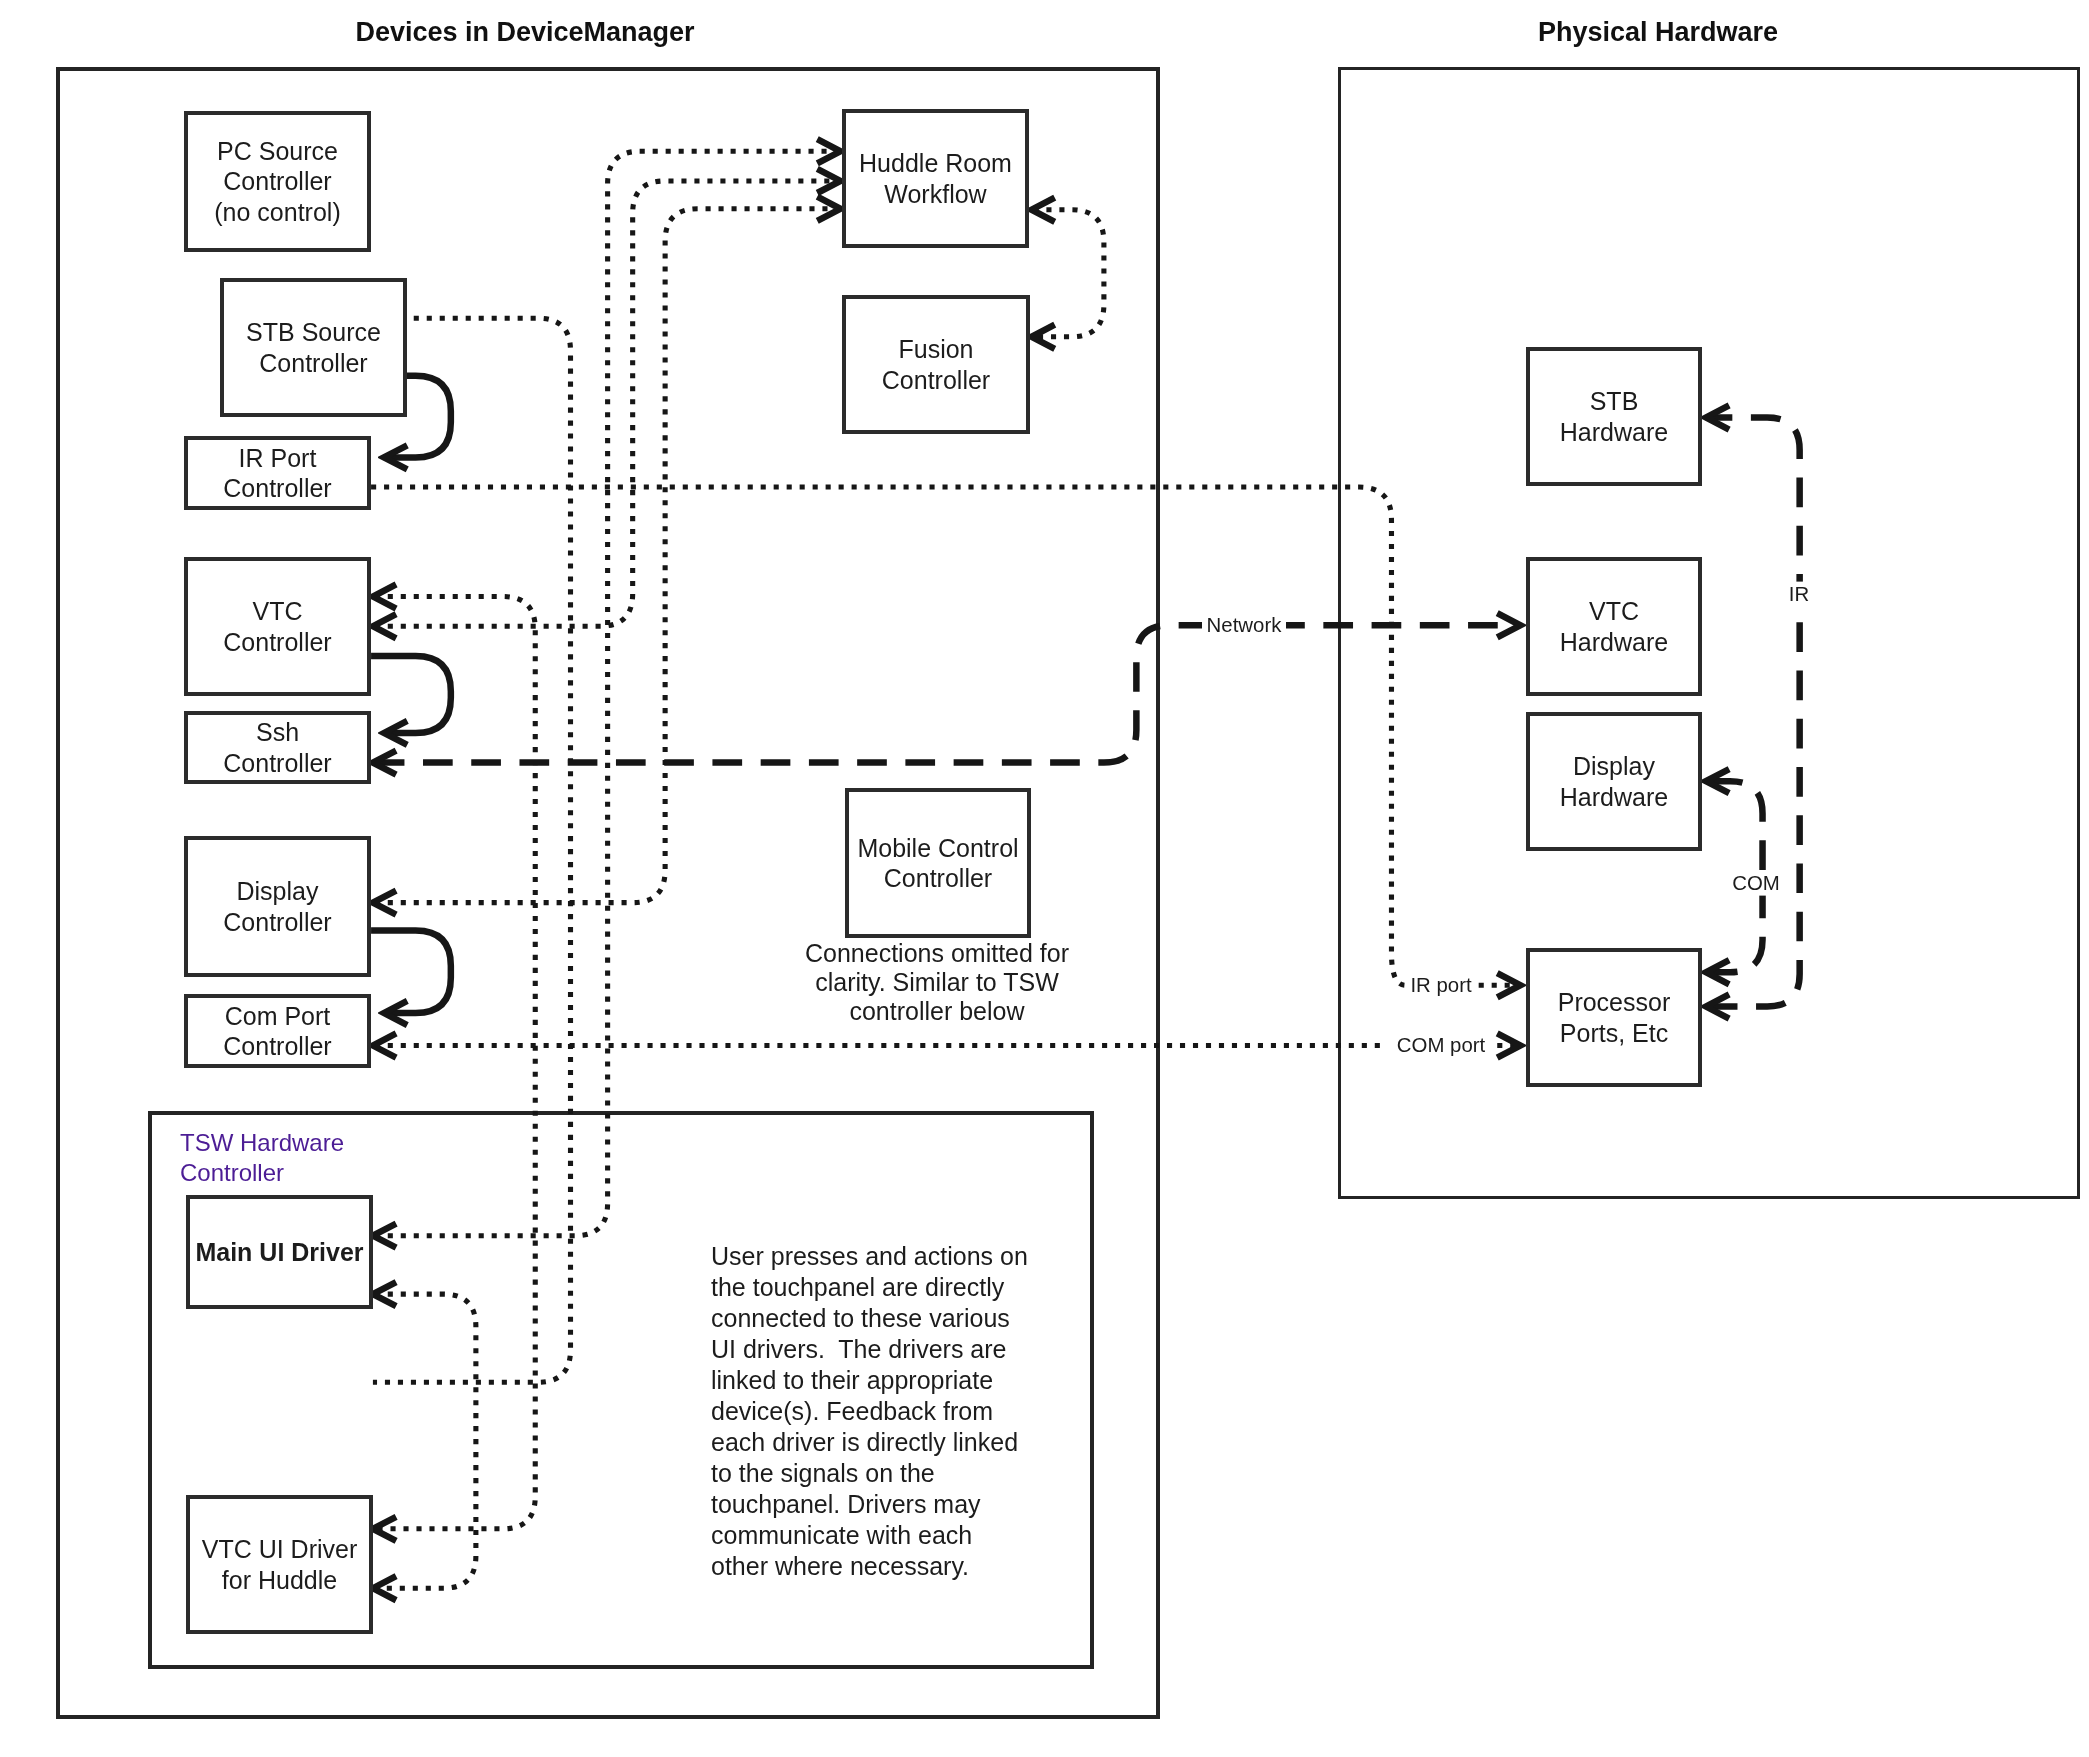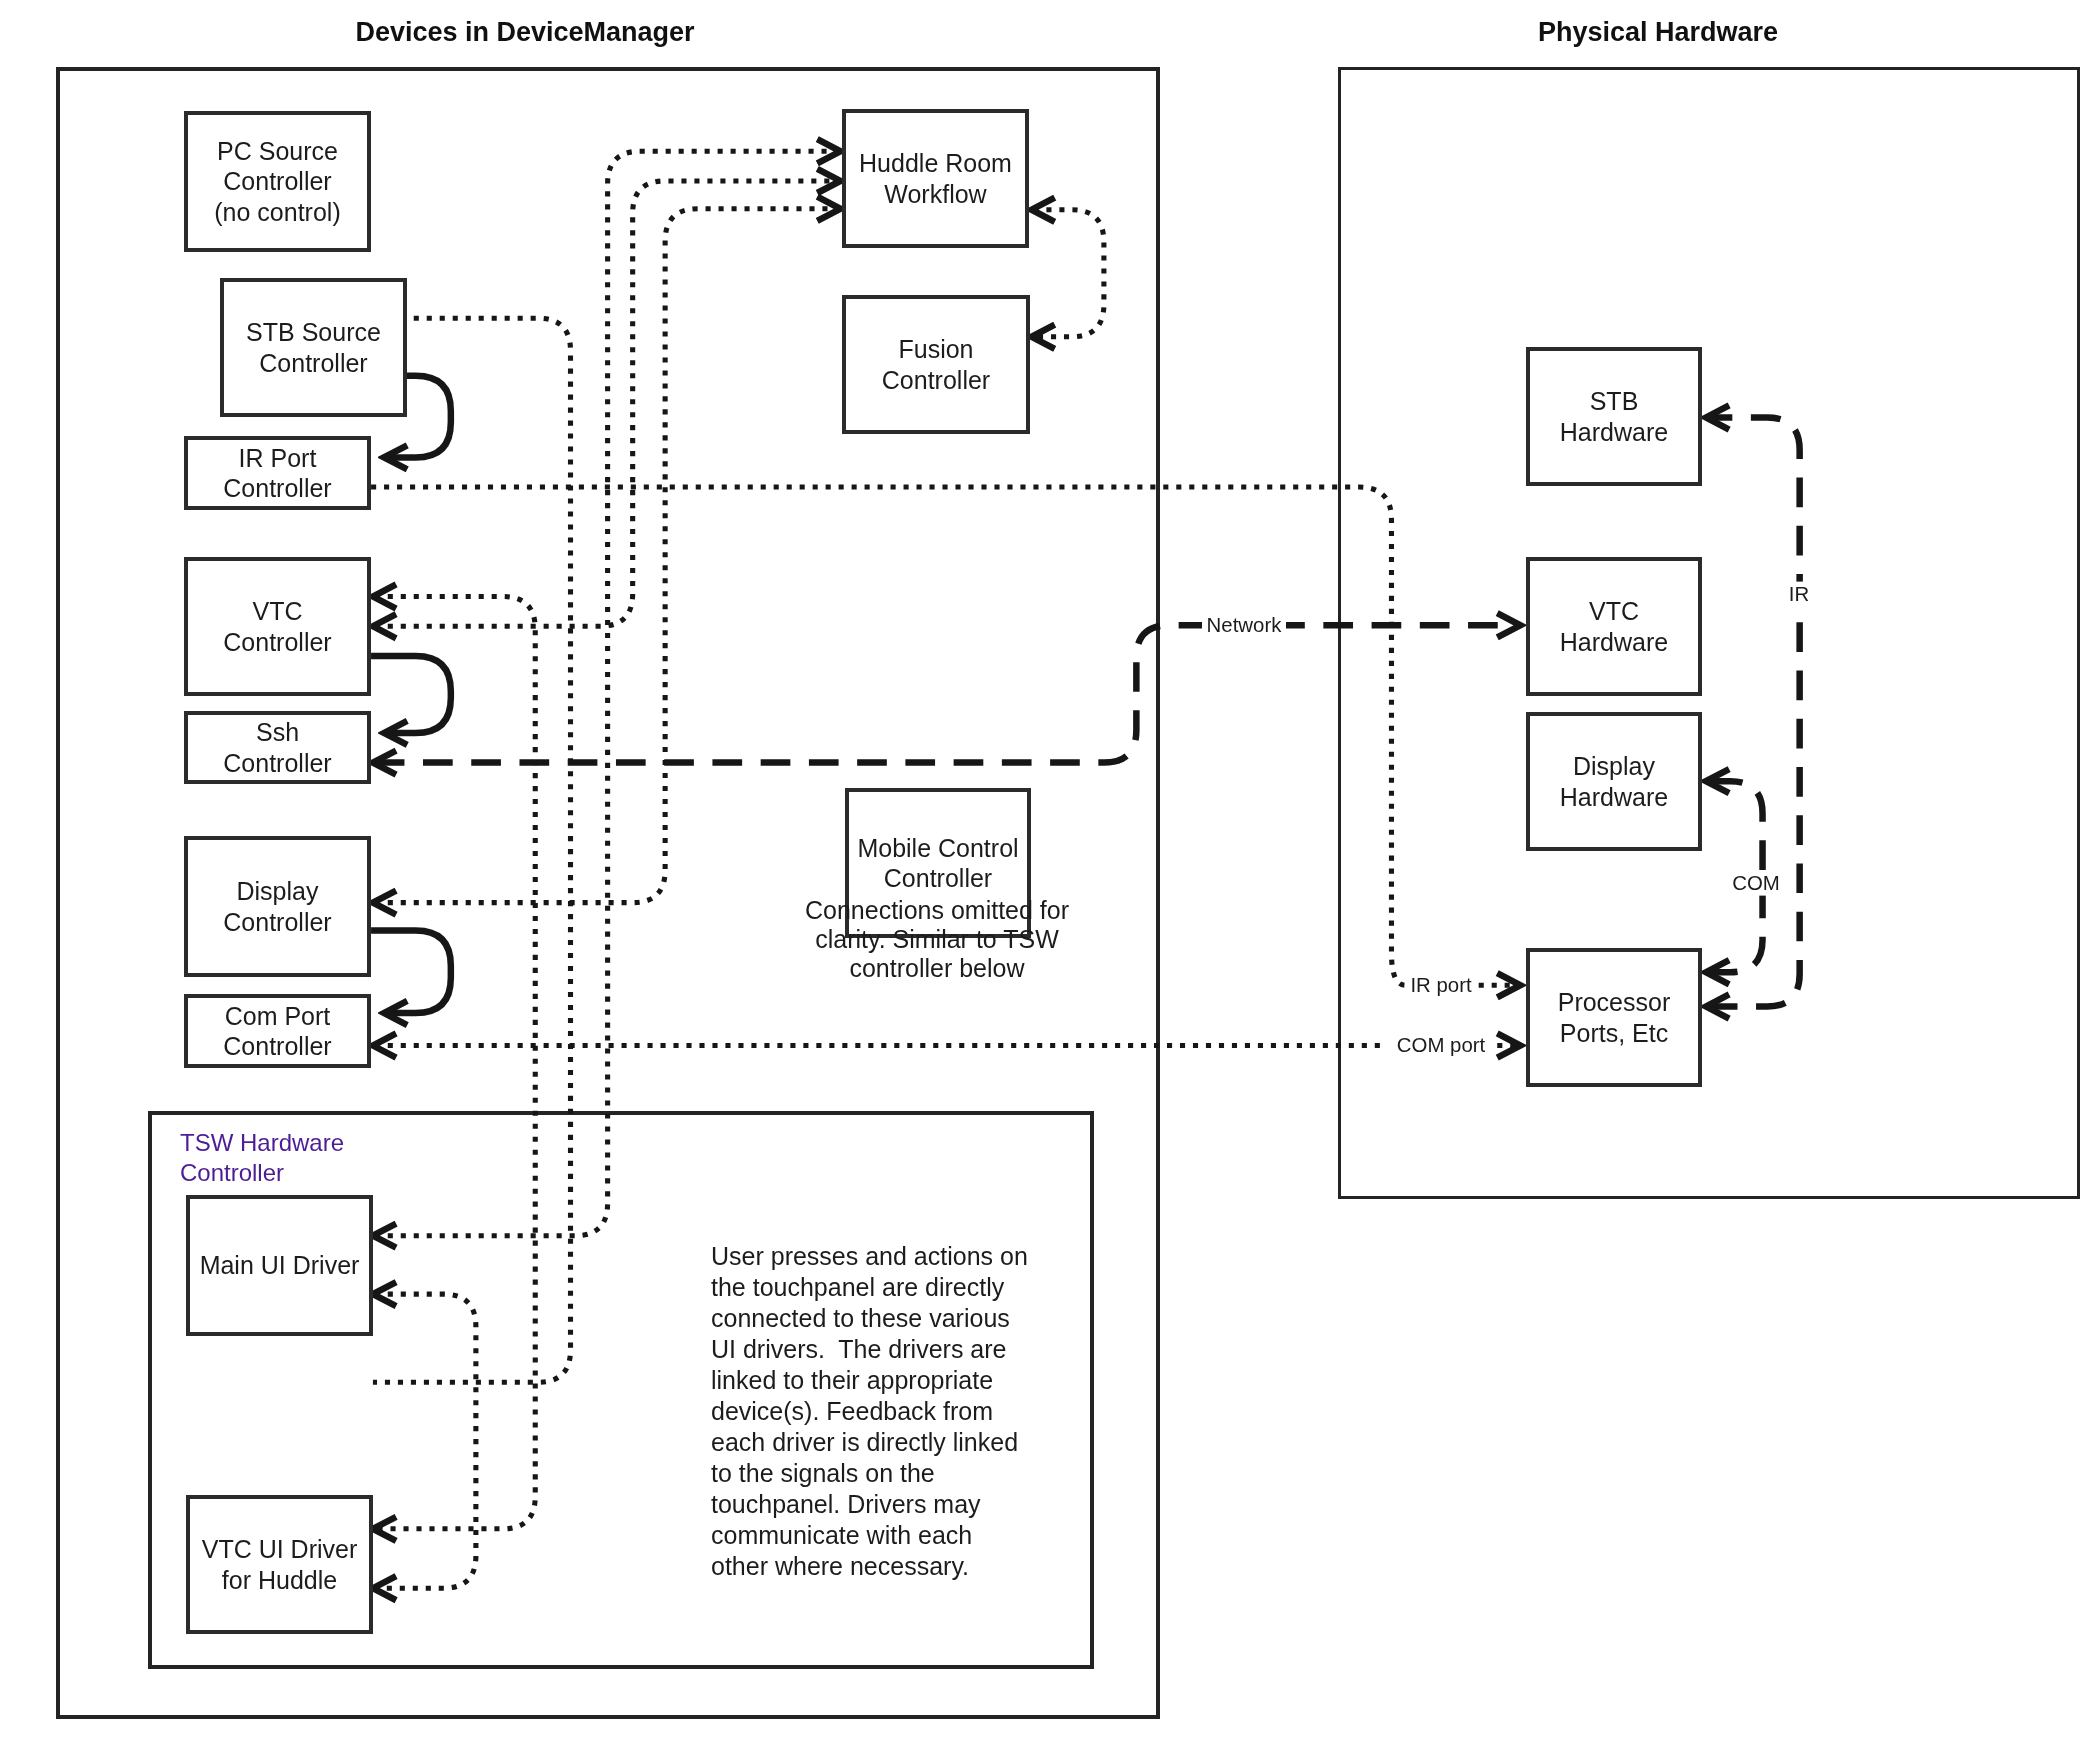--- a/index.html
+++ b/index.html
@@ -87,25 +87,25 @@
 Controller</div>
   <div class="node" style="left:184px; top:994px; width:187px; height:74px;">Com Port
 Controller</div>
 
   <div class="node" style="left:842px; top:109px; width:187px; height:139px;">Huddle Room
 Workflow</div>
   <div class="node" style="left:842px; top:295px; width:188px; height:139px;">Fusion
 Controller</div>
   <div class="node" style="left:845px; top:788px; width:186px; height:150px;">Mobile Control
 Controller</div>
-  <div class="note" style="left:937px; top:896px;">Connections omitted for
+  <div class="note" style="left:937px; top:939px;">Connections omitted for
 clarity. Similar to TSW
 controller below</div>
 
-  <div class="node" style="left:186px; top:1195px; width:187px; height:141px;">Main UI Driver</div>
+  <div class="node" style="left:186px; top:1195px; width:187px; height:114px;font-weight:bold;">Main UI Driver</div>
   <div class="node" style="left:186px; top:1495px; width:187px; height:139px;">VTC UI Driver
 for Huddle</div>
   <div class="paragraph" style="left:711px; top:1241px;">User presses and actions on
 the touchpanel are directly
 connected to these various
 UI drivers.  The drivers are
 linked to their appropriate
 device(s). Feedback from
 each driver is directly linked
 to the signals on the

